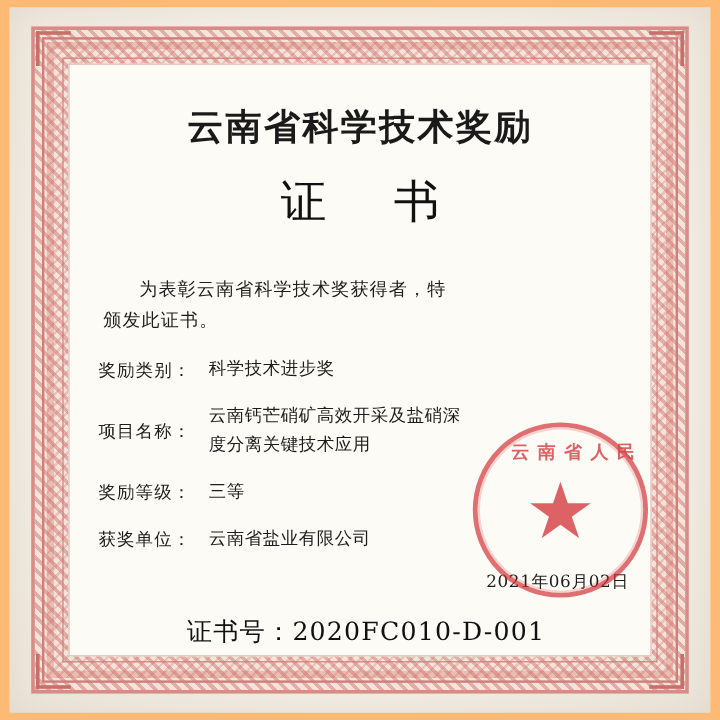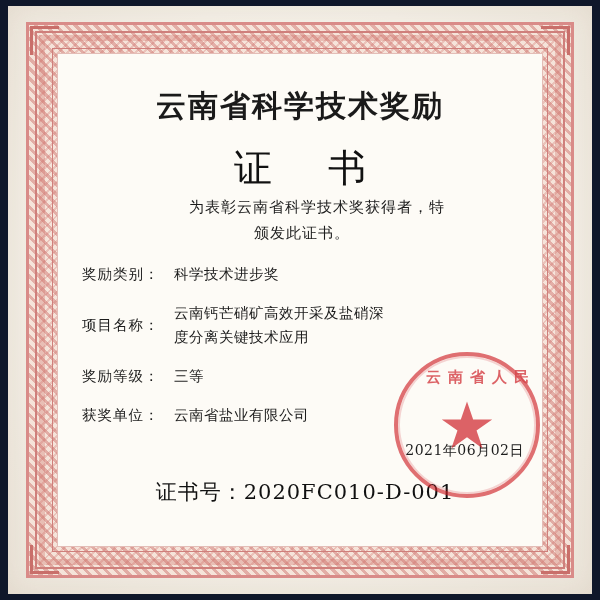--- a/index.html
+++ b/index.html
@@ -11,21 +11,21 @@
     height: 600px;
     background: #f3efe9;
     font-family: "DejaVu Sans", "Liberation Sans", sans-serif;
     overflow: hidden;
   }
 
   .certificate-page {
     position: relative;
     width: 600px;
     height: 600px;
-    background: #0f172a;
+    background: #fdba74;
   }
 
   
   .paper {
     position: absolute;
     left: 8px;
     top: 6px;
     right: 8px;
     bottom: 6px;
     background:
@@ -128,26 +128,26 @@
     font-family: "DejaVu Sans", sans-serif;
     font-weight: normal;
     font-size: 38px;
     letter-spacing: 22px;
     color: #111;
     margin-top: 16px;
     padding-left: 22px;
   }
 
   .body-block {
+    margin-top: 34px;
     padding: 0 14px 0 18px;
     font-family: "DejaVu Serif", serif;
     font-size: 15px;
     color: #1c1c1c;
     line-height: 26px;
-    text-align: center;
   }
   .intro-line-1 { text-indent: 30px; letter-spacing: 1px; }
   .intro-line-2 { letter-spacing: 1px; }
 
   .fields {
     margin-top: 16px;
     padding: 0 10px 0 14px;
     font-family: "DejaVu Serif", serif;
     font-size: 14.5px;
     color: #1c1c1c;

